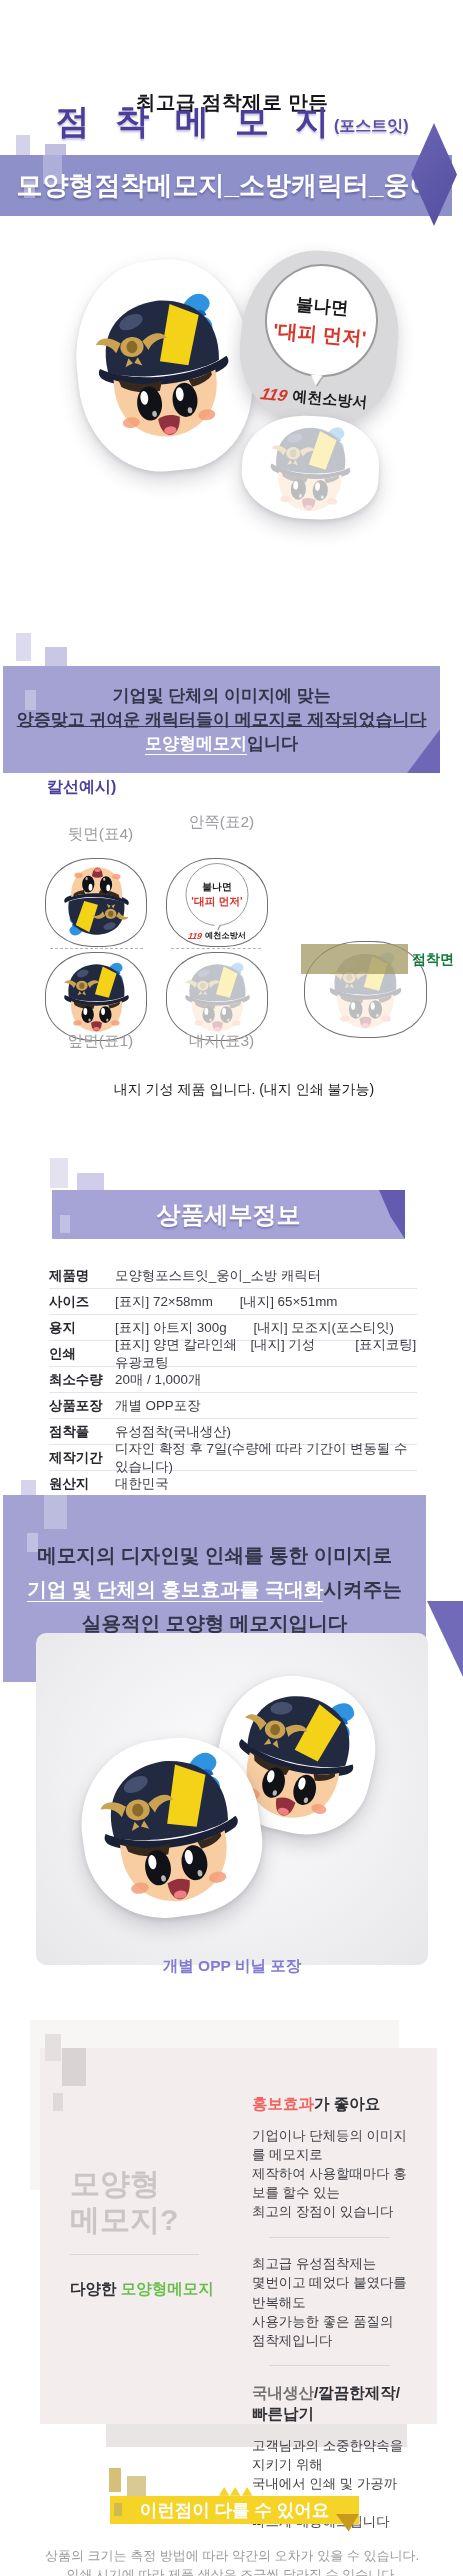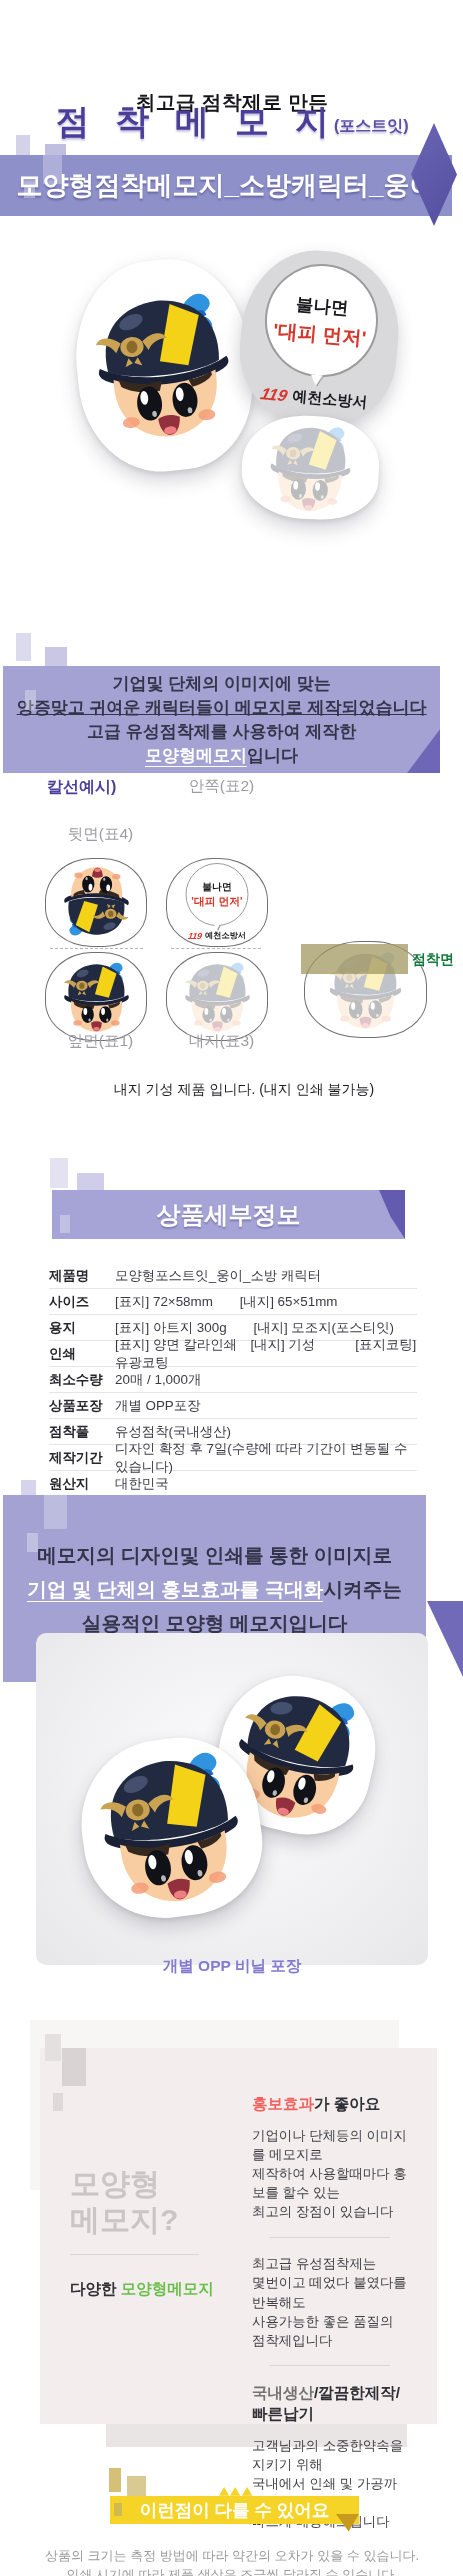--- a/index.html
+++ b/index.html
@@ -167,30 +167,29 @@
         </svg>
     </div>
   </div>
 
   <div class="sq" style="left:15.5px;top:633px;width:15.5px;height:28px;background:#dcdaee;"></div>
   <div class="sq" style="left:45px;top:647px;width:21.6px;height:35px;background:#c9c7e4;"></div>
   <div class="pbox" style="left:3.1px;top:666px;width:437px;height:107px;">
     <div class="lines">
       <div class="pline" style="font-size:17px;line-height:24px;">기업및 단체의 이미지에 맞는</div>
       <div class="pline" style="font-size:17px;line-height:24px;text-decoration:underline;">앙증맞고 귀여운 캐릭터들이 메모지로 제작되었습니다</div>
-      <div class="pline" style="font-size:17px;line-height:24px;">고급 유성점착제를 사용하여 제작한</div>
       <div class="pline" style="font-size:17px;line-height:24px;"><span class="wunderline">모양형메모지</span><span>입니다</span></div>
     </div>
     <div class="fold" style="right:0;bottom:0;width:33px;height:44px;background:#6e67b8;clip-path:polygon(100% 0,100% 100%,0 100%);"></div>
   </div>
   <div class="sq" style="left:25px;top:690px;width:11.3px;height:19.6px;background:rgba(255,255,255,.3);"></div>
 
   <div class="abs cut-title" style="left:47px;top:777px;">칼선예시)</div>
   <div class="cut-label" style="left:44px;top:824px;">뒷면(표4)</div>
-  <div class="cut-label" style="left:165px;top:776px;">안쪽(표2)</div>
+  <div class="cut-label" style="left:165px;top:812px;">안쪽(표2)</div>
 
   <div class="sticker outlined" style="left:45px;top:858px;width:100px;height:87px;">
     <svg width="77" height="77" style="transform:rotate(182deg);" viewBox="0 0 150 150">
         <use href="#mascot"></use>
       </svg>
   </div>
   <div class="dotted" style="left:50px;top:948px;width:93px;"></div>
   <div class="sticker outlined" style="left:45px;top:952px;width:100px;height:87px;">
     <svg width="77" height="77" viewBox="0 0 150 150">
         <use href="#mascot"></use>

